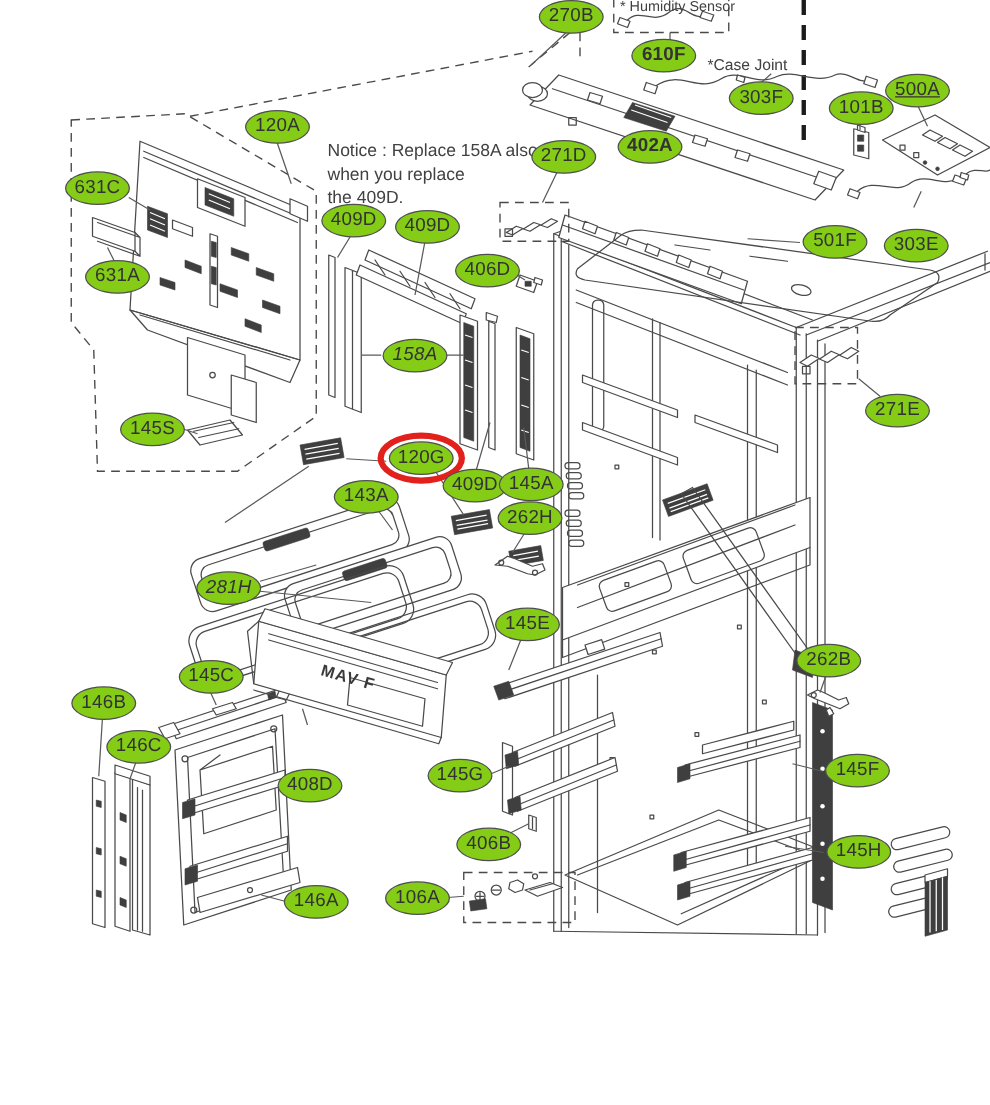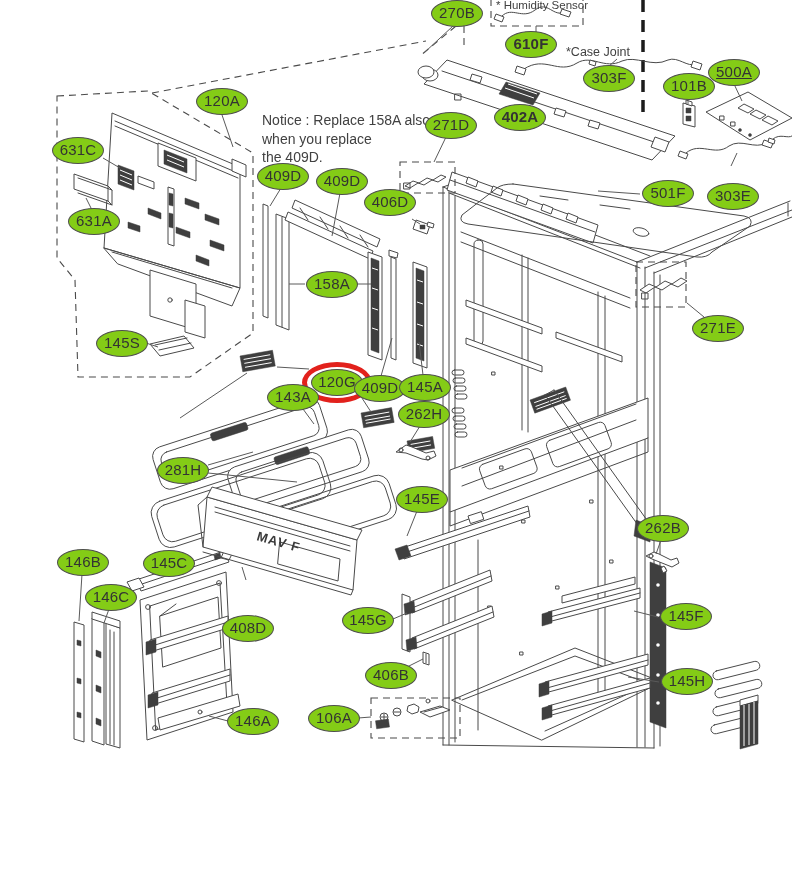--- a/index.html
+++ b/index.html
@@ -408,33 +408,33 @@
       <div class="part-label" style="left: 708px; top: 59px; text-decoration: underline;">500A</div>
       <div class="part-label" style="left: 425px; top: 112px;">271D</div>
       <div class="part-label" style="left: 494px; top: 104px; font-weight: bold;">402A</div>
       <div class="part-label" style="left: 707px; top: 164px; margin-top: 19px;">303E</div>
       <div class="part-label" style="left: 642px; top: 180px;">501F</div>
       <div class="part-label" style="left: 196px; top: 88px;">120A</div>
       <div class="part-label" style="left: 52px; top: 137px;">631C</div>
       <div class="part-label" style="left: 68px; top: 208px;">631A</div>
       <div class="part-label" style="left: 257px; top: 163px;">409D</div>
       <div class="part-label" style="left: 316px; top: 168px;">409D</div>
-      <div class="part-label" style="left: 364px; top: 189px;">406D</div>
-      <div class="part-label" style="left: 306px; top: 271px;">158A</div>
+      <div class="part-label" style="left: 364px; top: 203px;">406D</div>
+      <div class="part-label" style="left: 306px; top: 271px; font-style: italic;">158A</div>
       <div class="part-label" style="left: 96px; top: 330px;">145S</div>
-      <div class="part-label highlight" style="left: 311px; top: 353px; margin-top: 16px;">120G</div>
+      <div class="part-label highlight" style="left: 311px; top: 353px;">120G</div>
       <div class="part-label" style="left: 354px; top: 375px;">409D</div>
       <div class="part-label" style="left: 399px; top: 374px;">145A</div>
       <div class="part-label" style="left: 398px; top: 401px;">262H</div>
       <div class="part-label" style="left: 267px; top: 384px;">143A</div>
-      <div class="part-label" style="left: 157px; top: 457px;">281H</div>
+      <div class="part-label" style="left: 157px; top: 457px; font-style: italic;">281H</div>
       <div class="part-label" style="left: 692px; top: 315px;">271E</div>
       <div class="part-label" style="left: 637px; top: 515px;">262B</div>
       <div class="part-label" style="left: 396px; top: 486px;">145E</div>
-      <div class="part-label" style="left: 143px; top: 528px; margin-top: 22px;">145C</div>
+      <div class="part-label" style="left: 143px; top: 528px;">145C</div>
       <div class="part-label" style="left: 57px; top: 549px;">146B</div>
       <div class="part-label" style="left: 85px; top: 584px;">146C</div>
       <div class="part-label" style="left: 222px; top: 579px; margin-top: 36px;">408D</div>
       <div class="part-label" style="left: 342px; top: 607px;">145G</div>
       <div class="part-label" style="left: 660px; top: 603px;">145F</div>
       <div class="part-label" style="left: 365px; top: 662px;">406B</div>
       <div class="part-label" style="left: 661px; top: 668px;">145H</div>
       <div class="part-label" style="left: 227px; top: 708px;">146A</div>
       <div class="part-label" style="left: 308px; top: 705px;">106A</div>
     </div>

